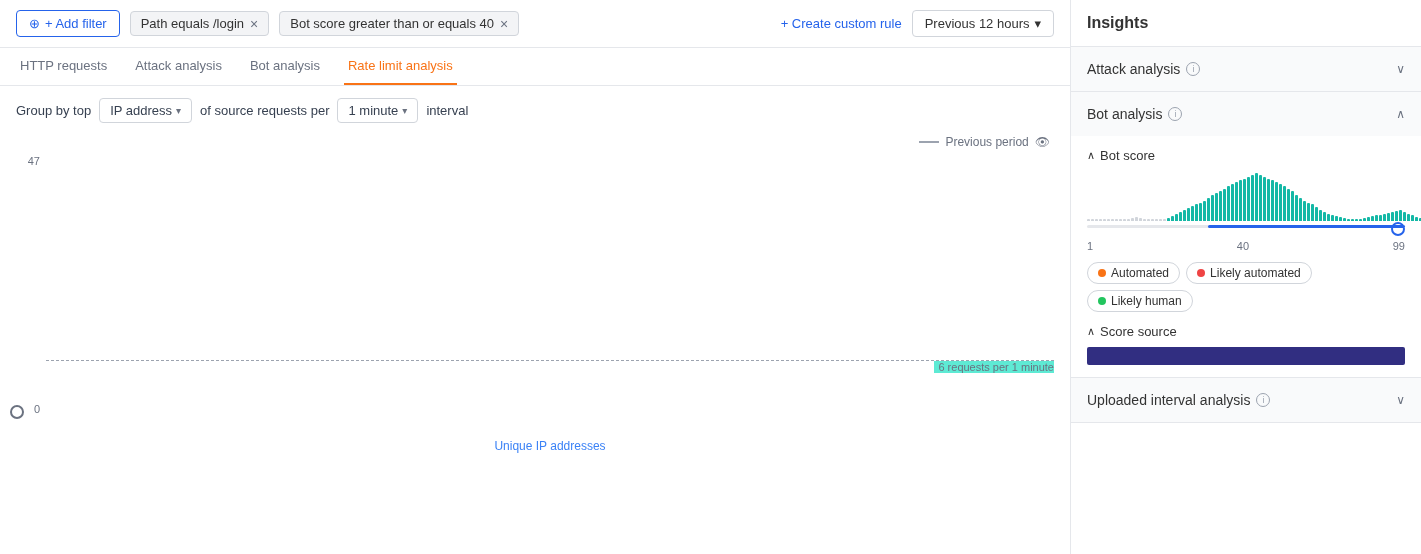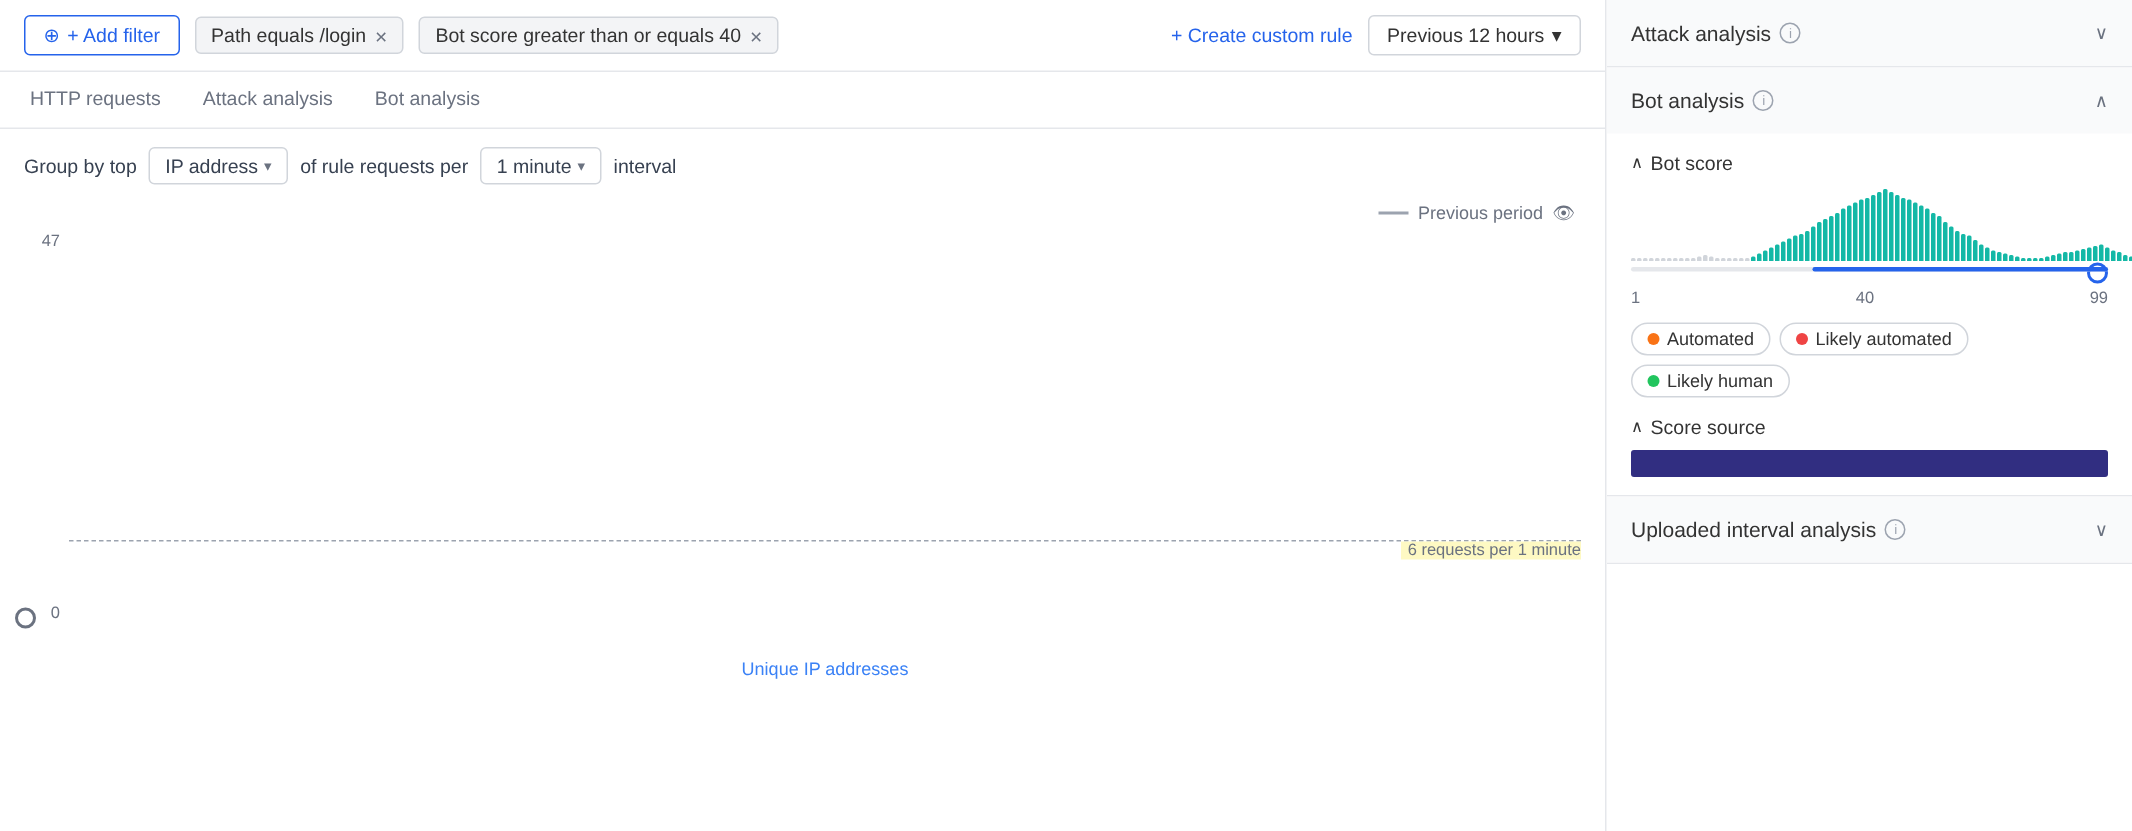--- a/index.html
+++ b/index.html
@@ -106,29 +106,30 @@
     <div class="time-selector">
       <span>Previous 12 hours</span>
       <span>▾</span>
     </div>
   </div>
 
   <div class="tabs">
     <div class="tab">HTTP requests</div>
     <div class="tab">Attack analysis</div>
     <div class="tab">Bot analysis</div>
+    <div class="tab active">Rate limit analysis</div>
   </div>
 
   <div class="chart-controls">
     <span>Group by top</span>
     <div class="dropdown-select">
       <span>IP address</span>
       <span class="chevron">▾</span>
     </div>
-    <span>of rule requests per</span>
+    <span>of source requests per</span>
     <div class="dropdown-select">
       <span>1 minute</span>
       <span class="chevron">▾</span>
     </div>
     <span>interval</span>
   </div>
 
   <div class="chart-area" style="position:relative;">
     <div class="previous-period-legend">
       <div class="legend-line"></div>
@@ -274,34 +275,35 @@
               <div class="bar" style="height: 110px;"></div>
               <div class="bar light" style="height: 4px;"></div>
             </div>
             <div style="flex: 1 1 0%; display: flex; flex-direction: column; align-items: stretch; justify-content: flex-end; gap: 1px;">
               <div class="bar" style="height: 106px;"></div>
               <div class="bar light" style="height: 4px;"></div>
             </div>
           </div>
 
         <div style="position:absolute; bottom:22%; left:0; right:0; border-top:1.5px dashed #9ca3af; display:flex; justify-content:flex-end; align-items:center; z-index:2; pointer-events:none;">
-          <span style="font-size:11px;color:#6b7280;background:#fef9c3;padding-left:4px;white-space:nowrap;">6 requests per 1 minute</span>
+          <span style="font-size:11px;color:#6b7280;background:#5eead4;padding-left:4px;white-space:nowrap;">6 requests per 1 minute</span>
         </div>
       </div>
     </div>
     <div style="padding-left:30px;">
       <div style="text-align:center;font-size:12px;color:#3b82f6;padding-top:4px;">Unique IP addresses</div>
     </div>
 
 
     <div class="slider-handle"></div>
   </div>
 </div>
 
 <div class="sidebar">
+  <div class="sidebar-header">Insights</div>
 
   <div class="sidebar-section">
     <div class="sidebar-section-header">
       <div class="section-title">
         <span>Attack analysis</span>
         <span class="info-icon">i</span>
       </div>
       <span class="chevron-icon">∨</span>
     </div>
   </div>

